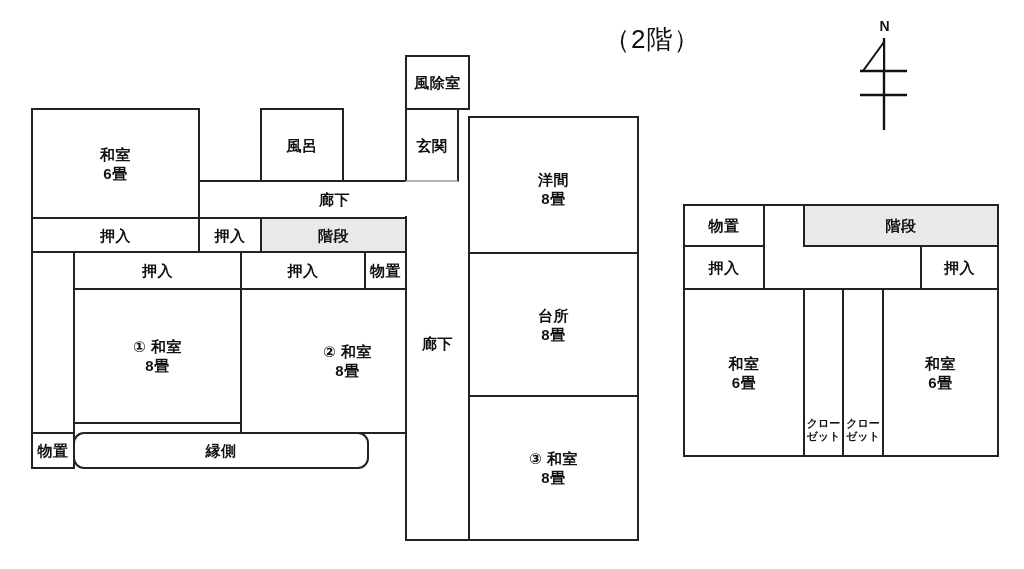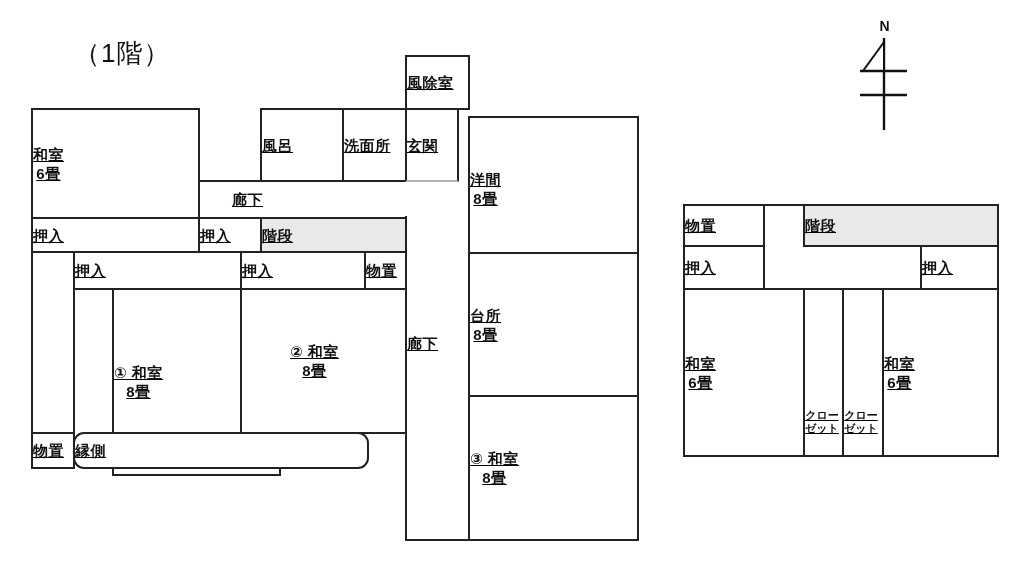--- a/index.html
+++ b/index.html
@@ -11,26 +11,25 @@
   html,body{margin:0;padding:0;background:#ffffff;}
   #plan{
     position:relative;width:1024px;height:569px;background:#ffffff;
     font-family:"Liberation Sans","DejaVu Sans",sans-serif;
     overflow:hidden;
   }
   .floor-group{position:absolute;inset:0;}
   .room{
     position:absolute;box-sizing:border-box;
     border:2px solid var(--wall);background:#ffffff;
-    display:flex;align-items:center;
+    display:flex;align-items:center;justify-content:center;
     z-index:1;
-    text-decoration:underline;
   }
   .room.shaded{background:var(--shaded);}
-  .room.label-bottom{align-items:flex-end;padding-bottom:20px;}
+  .room.label-bottom{align-items:flex-end;padding-bottom:12px;}
   .room-label{
     white-space:pre-line;text-align:center;
     font-size:15px;line-height:19px;font-weight:600;color:var(--ink);
     letter-spacing:0.5px;
   }
   .room-label.small{font-size:11px;line-height:13px;letter-spacing:0;}
   .patch{
     position:absolute;left:404px;top:182px;width:6px;height:34px;
     background:#ffffff;z-index:3;
   }
@@ -45,32 +44,29 @@
     position:absolute;left:24px;top:8px;width:15px;text-align:center;
     font-size:14px;font-weight:bold;color:var(--ink);
   }
   #compass svg{position:absolute;left:0;top:0;}
 </style>
 </head>
 <body>
 
 <div id="plan">
 
-  <div class="floor-title" id="title-1f">（1階）</div>
+  <div class="floor-title" id="title-2f">（2階）</div>
 
   <div class="floor-group" id="floor1-group">
       <div class="room" style="left: 31px; top: 108px; width: 169px; height: 111px;">
         <span class="room-label">和室
 6畳</span>
       </div>
       <div class="room" style="left: 260px; top: 108px; width: 84px; height: 74px;">
         <span class="room-label">風呂</span>
-      </div>
-      <div class="room" style="left: 342px; top: 108px; width: 65px; height: 74px;">
-        <span class="room-label">洗面所</span>
       </div>
       <div class="room" style="left: 405px; top: 55px; width: 65px; height: 55px;">
         <span class="room-label">風除室</span>
       </div>
       <div class="room" style="left: 405px; top: 182px; width: 65px; height: 359px; border-top: none;">
         <span class="room-label" style="transform: translate(0px, -17px);">廊下</span>
       </div>
       <div class="room" style="left: 198px; top: 180px; width: 209px; height: 39px;">
         <span class="room-label" style="transform: translate(32px, 0px);">廊下</span>
       </div>
@@ -101,21 +97,21 @@
       <div class="room" style="left: 31px; top: 251px; width: 44px; height: 183px;"></div>
       <div class="room" style="left: 73px; top: 251px; width: 169px; height: 39px;">
         <span class="room-label">押入</span>
       </div>
       <div class="room" style="left: 240px; top: 251px; width: 126px; height: 39px;">
         <span class="room-label">押入</span>
       </div>
       <div class="room" style="left: 364px; top: 251px; width: 43px; height: 39px;">
         <span class="room-label">物置</span>
       </div>
-      <div class="room" style="left: 73px; top: 288px; width: 169px; height: 188px; margin-left: 39px;">
+      <div class="room" style="left: 73px; top: 288px; width: 169px; height: 136px;">
         <span class="room-label">① 和室
 8畳</span>
       </div>
       <div class="room" style="left: 240px; top: 288px; width: 167px; height: 146px; padding-left: 48px;">
         <span class="room-label">② 和室
 8畳</span>
       </div>
       <div class="room" style="left: 31px; top: 432px; width: 44px; height: 37px;">
         <span class="room-label">物置</span>
       </div>

